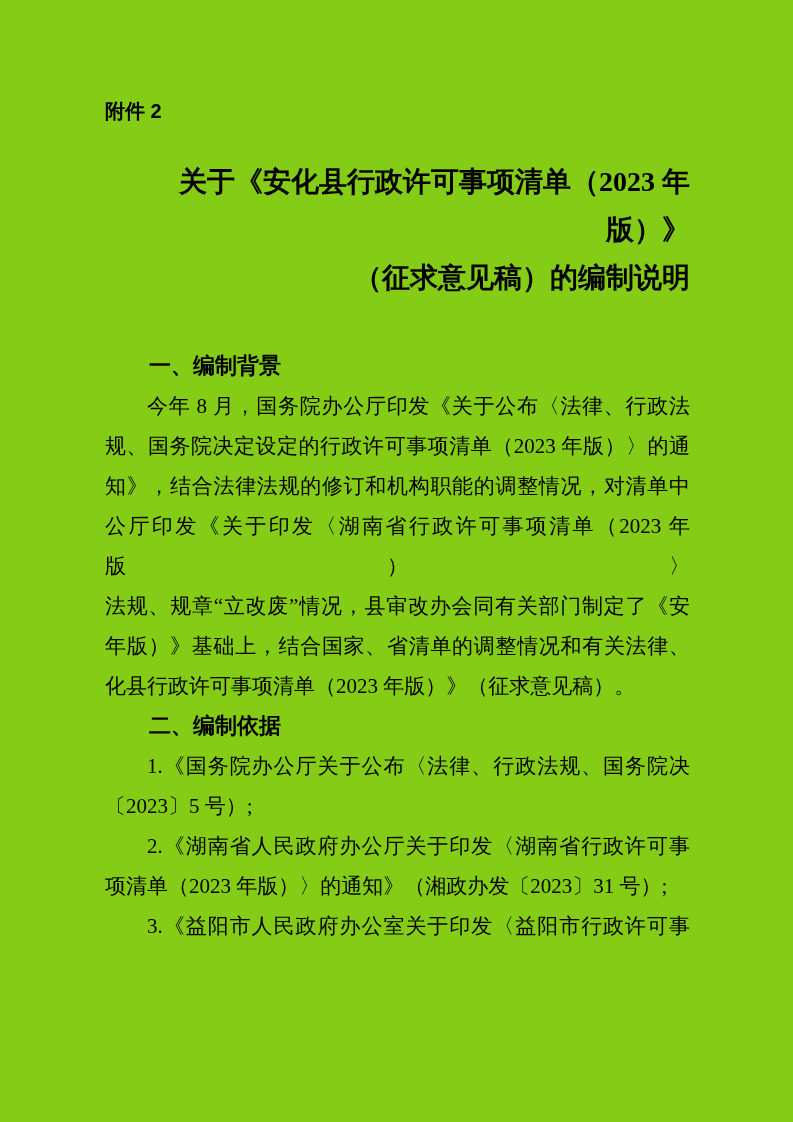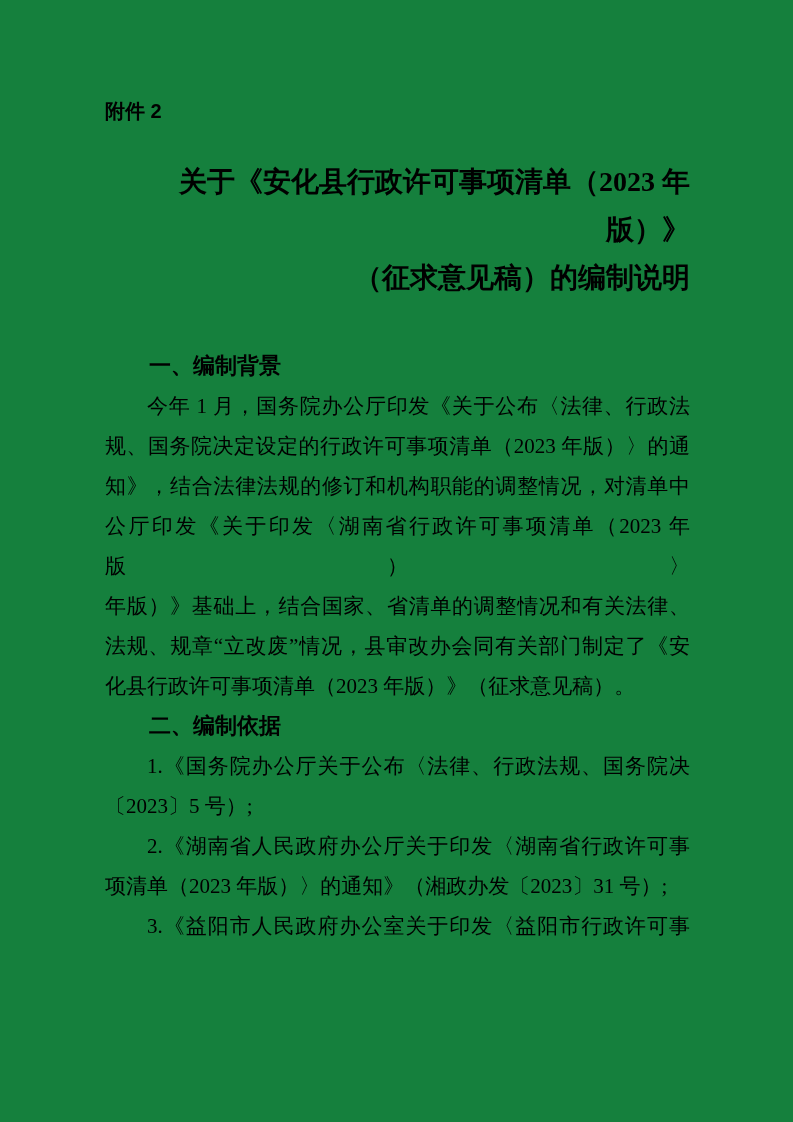--- a/index.html
+++ b/index.html
@@ -7,21 +7,21 @@
   body {
     width: 793px;
     height: 1122px;
     position: relative;
     color: #000000;
     overflow: hidden;
   }
   .page {
     position: absolute;
     inset: 0;
-    background: #15803d;
+    background: #84cc16;
     padding: 98px 103px 0 105px;
   }
   .attachment {
     font-family: "Liberation Sans", "DejaVu Sans", sans-serif;
     font-weight: 700;
     font-size: 20px;
     line-height: 26px;
     text-align: left;
   }
   .title {
@@ -63,26 +63,26 @@
   <div class="title">
     <div>关于《安化县行政许可事项清单（2023 年版）》</div>
     <div>（征求意见稿）的编制说明</div>
   </div>
 
   <div class="content">
 
     <div class="heading">一、编制背景</div>
 
     <div>
-      <div class="line first">今年 1 月，国务院办公厅印发《关于公布〈法律、行政法</div>
+      <div class="line first">今年 8 月，国务院办公厅印发《关于公布〈法律、行政法</div>
       <div class="line">规、国务院决定设定的行政许可事项清单（2023 年版）〉的通</div>
       <div class="line">知》，结合法律法规的修订和机构职能的调整情况，对清单中</div>
       <div class="line">公厅印发《关于印发〈湖南省行政许可事项清单（2023 年版）〉</div>
+      <div class="line">法规、规章“立改废”情况，县审改办会同有关部门制定了《安</div>
       <div class="line">年版）》基础上，结合国家、省清单的调整情况和有关法律、</div>
-      <div class="line">法规、规章“立改废”情况，县审改办会同有关部门制定了《安</div>
       <div class="line last">化县行政许可事项清单（2023 年版）》（征求意见稿）。</div>
     </div>
 
     <div class="heading">二、编制依据</div>
 
     <div>
       <div class="line first">1.《国务院办公厅关于公布〈法律、行政法规、国务院决</div>
       <div class="line last">〔2023〕5 号）;</div>
     </div>
 

